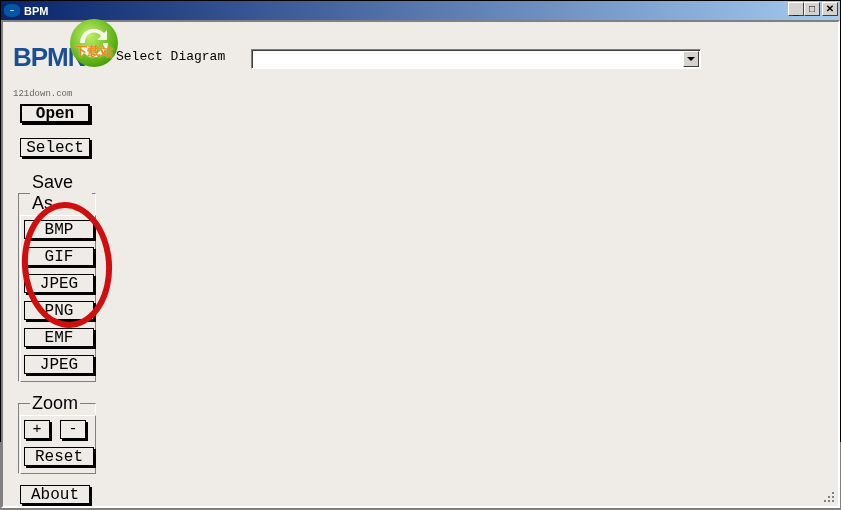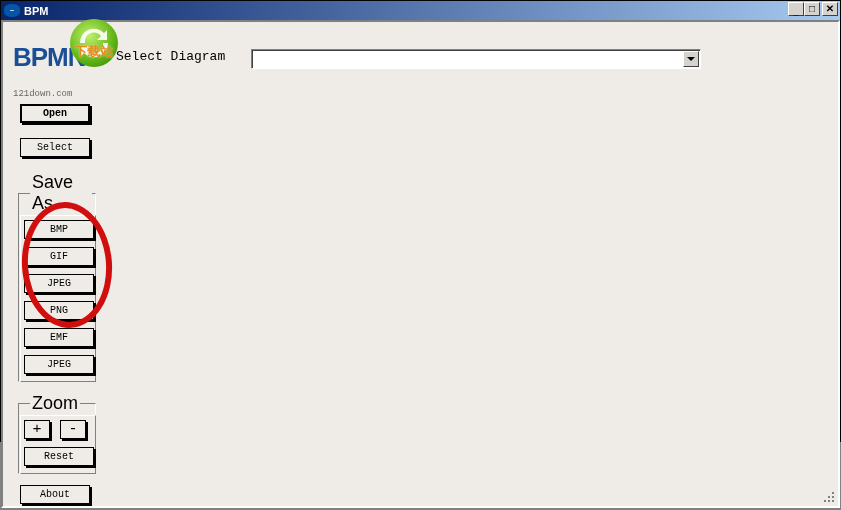--- a/index.html
+++ b/index.html
@@ -154,21 +154,21 @@
     position: absolute;
     left: 15px; top: 82px;
     width: 77px;
   }
   .btn {
     width: 70px;
     height: 19px;
     background: #efece7;
     border: 1px solid #000;
     font-family: "Courier New", monospace;
-    font-size: 10px;
+    font-size: 16px;
     display: flex;
     align-items: center;
     justify-content: center;
     margin-bottom: 15px;
     box-shadow: 2px 2px 0 #000;
     position: relative;
     left: 2px;
   }
   .btn.open {
     font-weight: bold;

